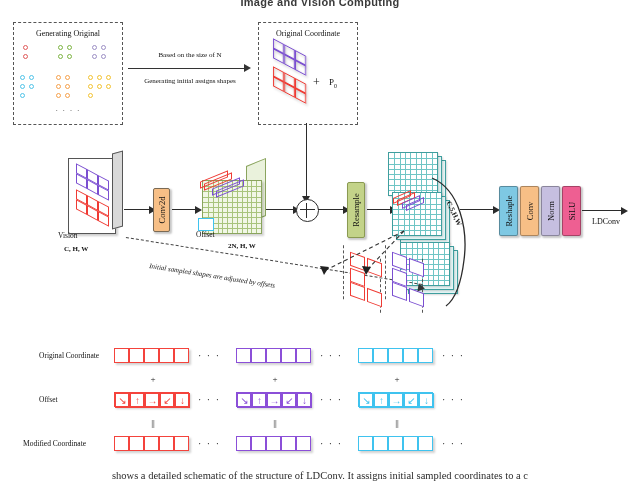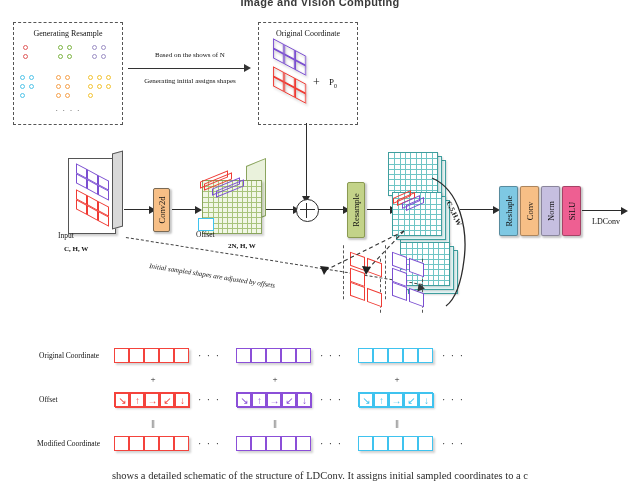--- a/index.html
+++ b/index.html
@@ -58,21 +58,21 @@
   .caption{position:absolute;left:0;top:470px;width:640px;text-align:center;
       font-size:10.5px;color:#2b2b2b;white-space:nowrap;}
   .dashline{position:absolute;border-top:1.2px dashed #444;transform-origin:0 0;}
 </style>
 </head>
 <body>
 
 <div class="abs hdr">Image and Vision Computing</div>
 
 <div class="abs dbox" id="genbox">
-  <div class="boxtitle" style="top:6px">Generating Resample</div>
+  <div class="boxtitle" style="top:6px">Generating Original</div>
   <div id="dotzone" style="position: absolute; left: 0px; top: 22px; width: 108px; height: 58px;">
       <div class="dotgrp" style="left: 9px; top: 0px;">
         <div class="dot" style="left: 0px; top: 0px; border-color: rgb(224, 90, 90);"></div>
         <div class="dot" style="left: 0px; top: 9px; border-color: rgb(224, 90, 90);"></div>
       </div>
       <div class="dotgrp" style="left: 44px; top: 0px;">
         <div class="dot" style="left: 0px; top: 0px; border-color: rgb(124, 179, 66);"></div>
         <div class="dot" style="left: 9px; top: 0px; border-color: rgb(124, 179, 66);"></div>
         <div class="dot" style="left: 0px; top: 9px; border-color: rgb(124, 179, 66);"></div>
         <div class="dot" style="left: 9px; top: 9px; border-color: rgb(124, 179, 66);"></div>
@@ -105,21 +105,21 @@
         <div class="dot" style="left: 0px; top: 9px; border-color: rgb(242, 194, 48);"></div>
         <div class="dot" style="left: 9px; top: 9px; border-color: rgb(242, 194, 48);"></div>
         <div class="dot" style="left: 18px; top: 9px; border-color: rgb(242, 194, 48);"></div>
         <div class="dot" style="left: 0px; top: 18px; border-color: rgb(242, 194, 48);"></div>
       </div>
     </div>
   <div class="boxtitle" style="top:82px;font-size:9px;letter-spacing:1px;color:#555">· · · ·</div>
 </div>
 
 <div class="abs" id="midarrow">
-  <div class="cap" style="top:4px">Based on the shows of N</div>
+  <div class="cap" style="top:4px">Based on the size of N</div>
   <div class="ln"></div>
   <div class="hd"></div>
   <div class="cap" style="top:30px">Generating initial assigns shapes</div>
 </div>
 
 <div class="abs dbox" id="origbox">
   <div class="boxtitle" style="top:6px">Original Coordinate</div>
   <div id="sheetPurple"></div>
   <div id="sheetRed"></div>
   <div class="lbl" style="left:54px;top:52px;font-size:12px">+</div>
@@ -159,21 +159,21 @@
     </div>
     <div class="skew" style="position: absolute; left: 8px; top: 40px; width: 33px; height: 20px;">
       <div class="cell" style="left: 0px; top: 0px; width: 11px; height: 10px; border-color: rgb(239, 59, 52);"></div>
       <div class="cell" style="left: 11px; top: 0px; width: 11px; height: 10px; border-color: rgb(239, 59, 52);"></div>
       <div class="cell" style="left: 22px; top: 0px; width: 11px; height: 10px; border-color: rgb(239, 59, 52);"></div>
       <div class="cell" style="left: 0px; top: 10px; width: 11px; height: 10px; border-color: rgb(239, 59, 52);"></div>
       <div class="cell" style="left: 11px; top: 10px; width: 11px; height: 10px; border-color: rgb(239, 59, 52);"></div>
       <div class="cell" style="left: 22px; top: 10px; width: 11px; height: 10px; border-color: rgb(239, 59, 52);"></div>
     </div>
   </div>
-<div class="lbl" style="left:58px;top:231px">Input</div>
+<div class="lbl" style="left:58px;top:231px">Vision</div>
 <div class="lbl b" style="left:64px;top:245px">C, H, W</div>
 
 <div class="arw" style="left:124px;top:209px;width:26px"></div>
 
 <div class="blk" id="conv2d" style="left: 153px; top: 188px; width: 15px; height: 42px; background: rgb(247, 191, 134);">
   <span>Conv2d</span>
 </div>
 
 <div class="arw" style="left:172px;top:209px;width:24px"></div>
 
@@ -415,21 +415,21 @@
         <div class="arrowglyph" style="color: rgb(63, 195, 239);">→</div>
       </div>
       <div style="border-color: rgb(63, 195, 239); background: rgb(255, 255, 255); position: relative;">
         <div class="arrowglyph" style="color: rgb(63, 195, 239);">↙</div>
       </div>
       <div style="border-color: rgb(63, 195, 239); background: rgb(255, 255, 255); position: relative;">
         <div class="arrowglyph" style="color: rgb(63, 195, 239);">↓</div>
       </div>
     </div>
     <div class="ellip" style="left: 442px; top: 64px;">· · ·</div>
-    <div class="rowlabel" style="left: 37px; top: 109px;">Modified Coordinate</div>
+    <div class="rowlabel" style="left: 23px; top: 109px;">Modified Coordinate</div>
     <div class="cellrow" style="left: 114px; top: 106px;">
       <div style="border-color: rgb(244, 67, 60); background: rgb(255, 255, 255); position: relative;"></div>
       <div style="border-color: rgb(244, 67, 60); background: rgb(255, 255, 255); position: relative;"></div>
       <div style="border-color: rgb(244, 67, 60); background: rgb(255, 255, 255); position: relative;"></div>
       <div style="border-color: rgb(244, 67, 60); background: rgb(255, 255, 255); position: relative;"></div>
       <div style="border-color: rgb(244, 67, 60); background: rgb(255, 255, 255); position: relative;"></div>
     </div>
     <div class="ellip" style="left: 198px; top: 108px;">· · ·</div>
     <div class="cellrow" style="left: 236px; top: 106px;">
       <div style="border-color: rgb(139, 79, 216); background: rgb(255, 255, 255); position: relative;"></div>

